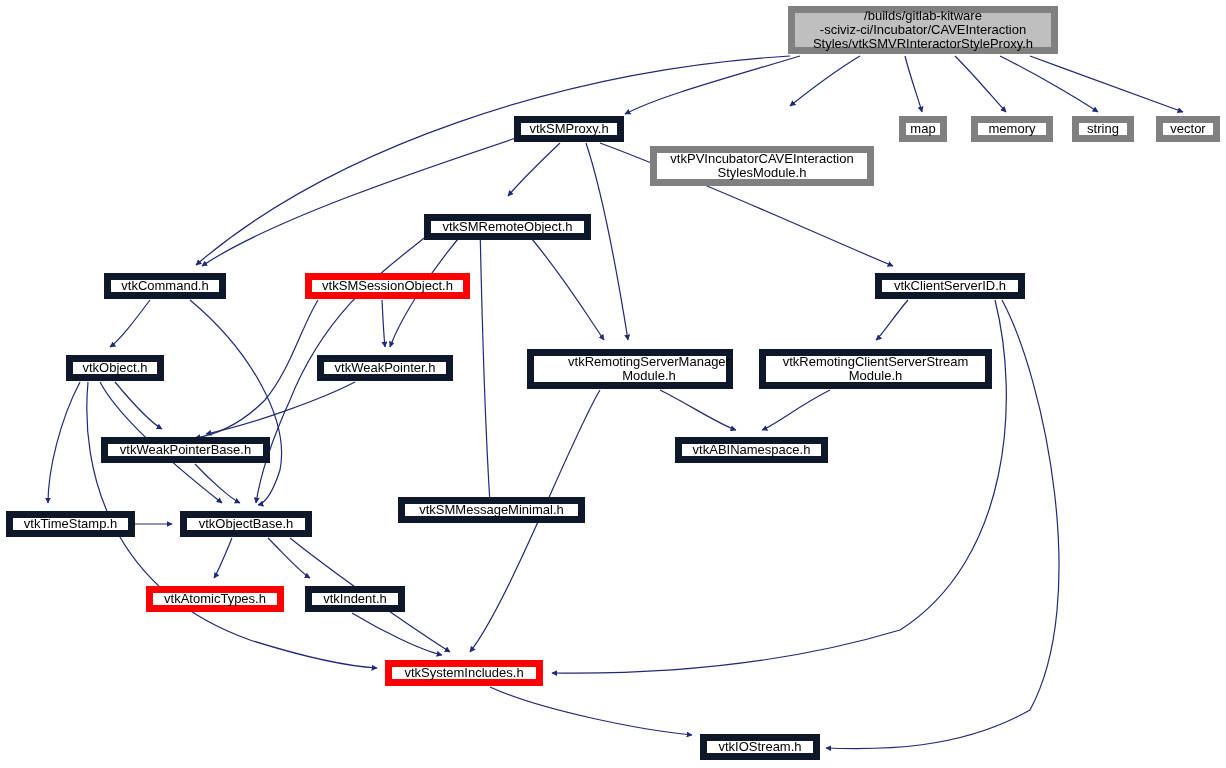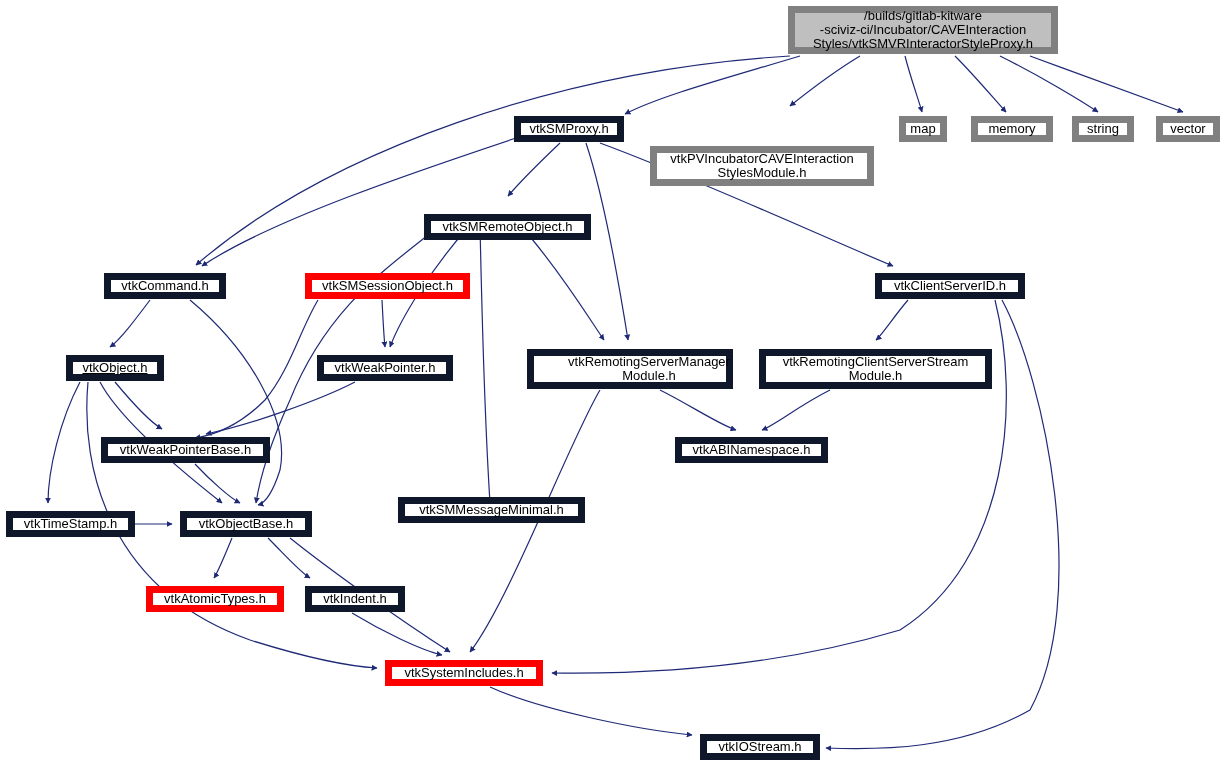--- a/index.html
+++ b/index.html
@@ -144,21 +144,21 @@
   <div class="node plain" style="left:650px; top:110px; width:224px; height:40px;margin-top:36px;">vtkPVIncubatorCAVEInteraction
 StylesModule.h</div>
   <div class="node plain" style="left:899px; top:116px; width:48px; height:26px;text-align:right;">map</div>
   <div class="node plain" style="left:971px; top:116px; width:82px; height:26px;">memory</div>
   <div class="node plain" style="left:1072px; top:116px; width:62px; height:26px;">string</div>
   <div class="node plain" style="left:1156px; top:116px; width:64px; height:26px;">vector</div>
   <div class="node" style="left:424px; top:198px; width:167px; height:26px;margin-top:16px;">vtkSMRemoteObject.h</div>
   <div class="node" style="left:104px; top:273px; width:122px; height:26px;">vtkCommand.h</div>
   <div class="node red" style="left:305px; top:273px; width:165px; height:26px;">vtkSMSessionObject.h</div>
   <div class="node" style="left:875px; top:273px; width:150px; height:26px;">vtkClientServerID.h</div>
-  <div class="node" style="left:66px; top:355px; width:98px; height:26px;text-decoration:underline;">vtkObject.h</div>
+  <div class="node" style="left:66px; top:355px; width:98px; height:26px;">vtkObject.h</div>
   <div class="node" style="left:317px; top:355px; width:136px; height:26px;">vtkWeakPointer.h</div>
   <div class="node" style="left:527px; top:349px; width:206px; height:40px;padding-left:38px;">vtkRemotingServerManager
 Module.h</div>
   <div class="node" style="left:759px; top:349px; width:233px; height:40px;">vtkRemotingClientServerStream
 Module.h</div>
   <div class="node" style="left:101px; top:437px; width:169px; height:26px;">vtkWeakPointerBase.h</div>
   <div class="node" style="left:675px; top:437px; width:153px; height:26px;">vtkABINamespace.h</div>
   <div class="node" style="left:6px; top:511px; width:129px; height:26px;">vtkTimeStamp.h</div>
   <div class="node" style="left:180px; top:511px; width:132px; height:26px;">vtkObjectBase.h</div>
   <div class="node" style="left:398px; top:497px; width:187px; height:26px;">vtkSMMessageMinimal.h</div>

